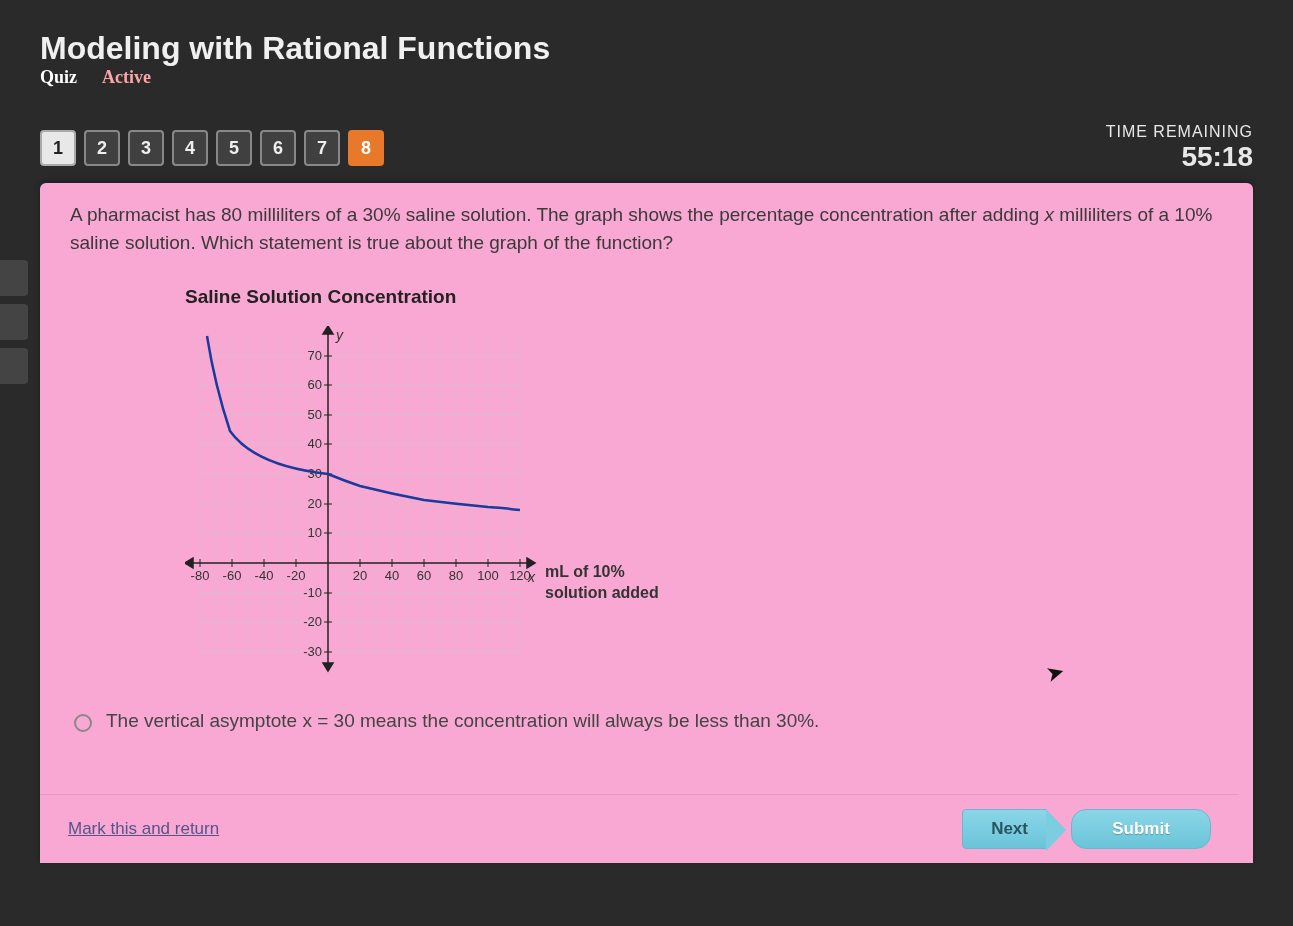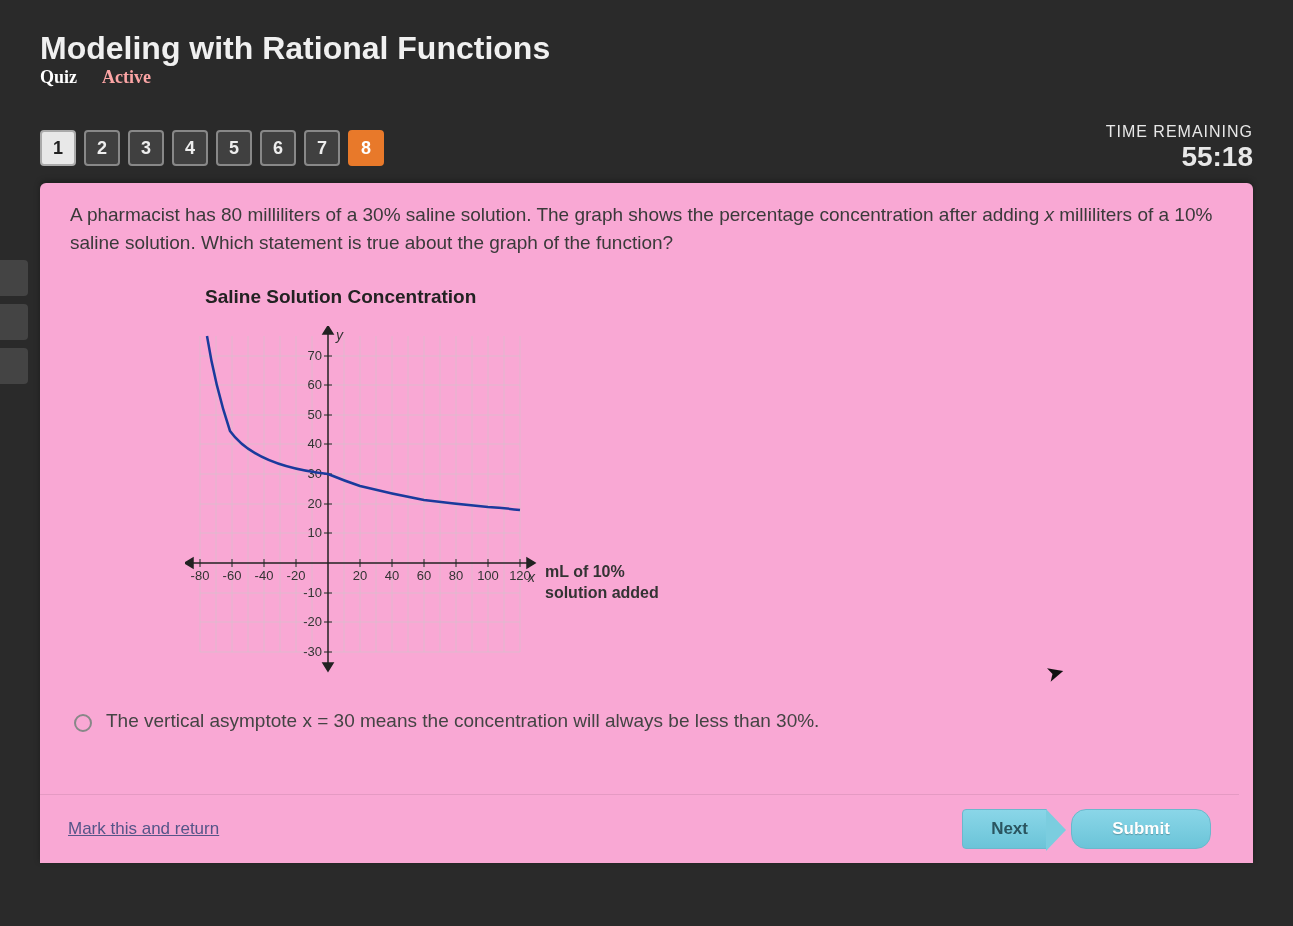--- a/index.html
+++ b/index.html
@@ -62,21 +62,21 @@
       box-shadow: 0 -2px 6px rgba(0,0,0,0.3);
     }
     .question-text {
       font-size: 19px;
       color: #3a3a3a;
       line-height: 1.45;
       margin-bottom: 30px;
     }
     .question-text .ital { font-style: italic; }
     .chart-block { margin-left: 115px; }
-    .chart-title { font-size: 19px; font-weight: bold; color: #222; margin-bottom: 18px; margin-left: 20px; }
+    .chart-title { font-size: 19px; font-weight: bold; color: #222; margin-bottom: 18px; }
     .chart-ylabel { font-size: 17px; color: #333; margin-left: 28px; margin-bottom: 6px; }
     .chart-area { position: relative; width: 520px; height: 360px; }
     .chart-svg { display: block; }
     .chart-xlabel { position: absolute; left: 360px; top: 236px; font-size: 16px; color: #333; line-height: 1.3; font-weight: bold; }
     .answer-row {
       display: flex; align-items: flex-end; gap: 14px;
       margin-top: 24px; margin-left: 4px;
       font-size: 19px; color: #444;
     }
     .radio {

